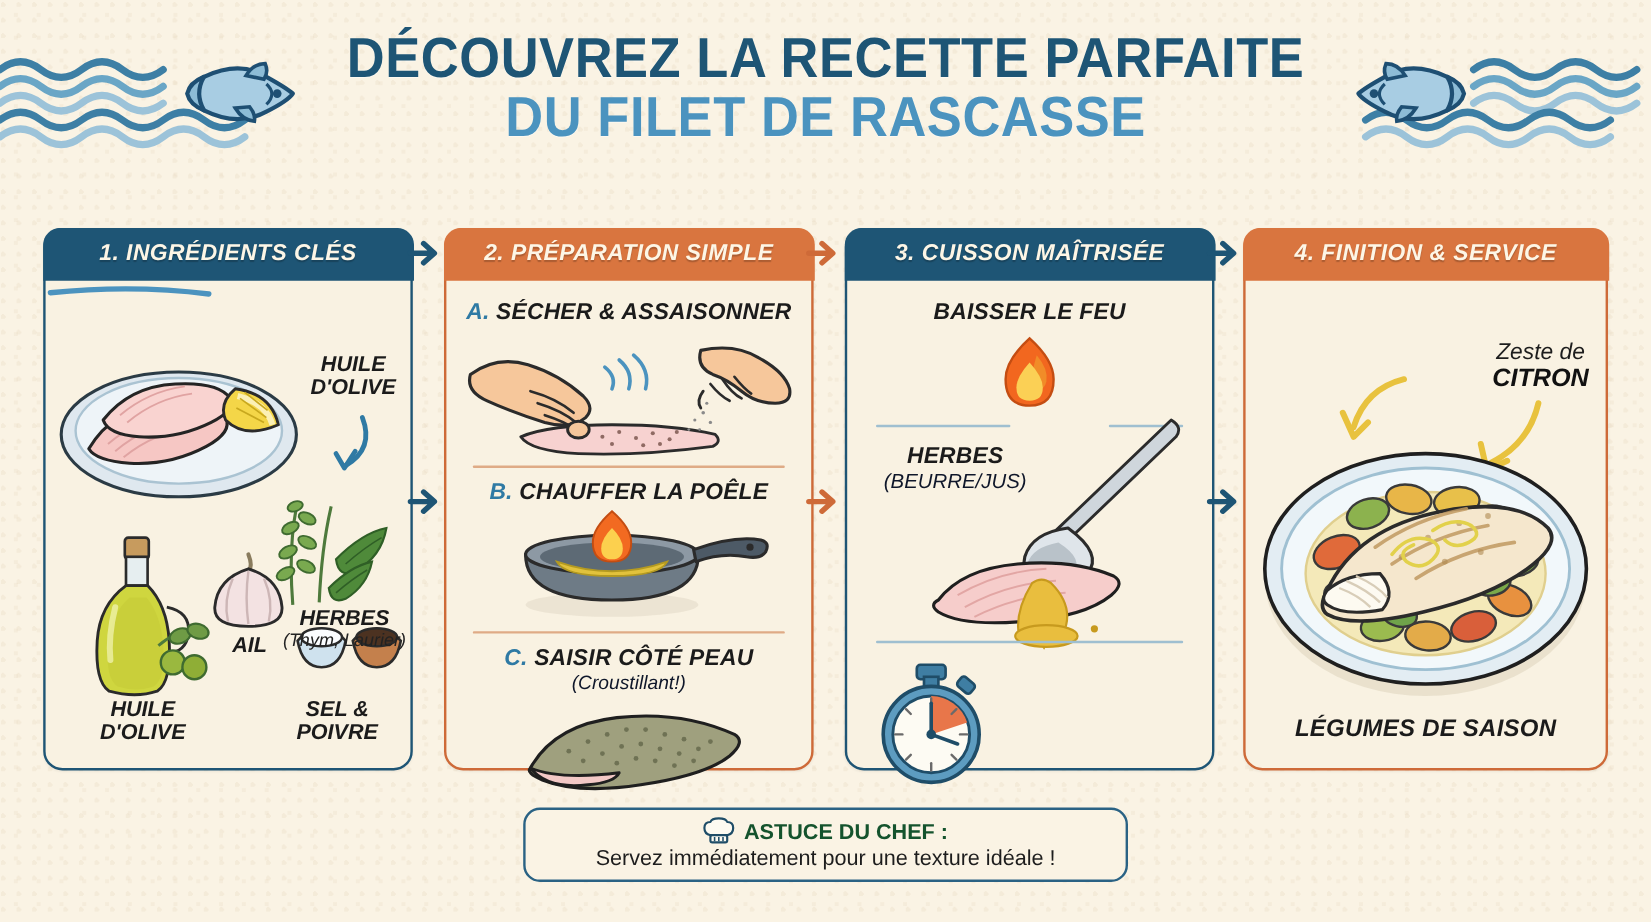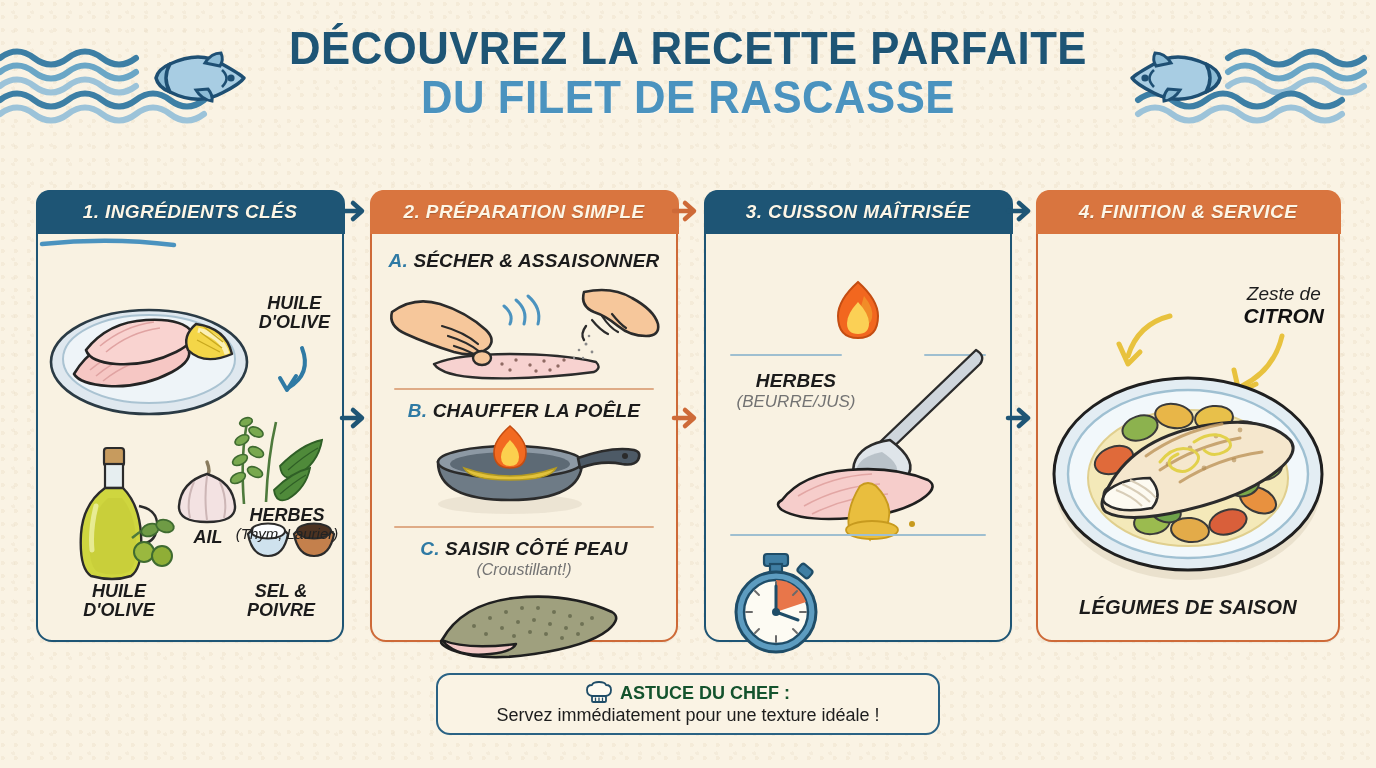--- a/index.html
+++ b/index.html
@@ -69,21 +69,21 @@
   .conn { position: absolute; z-index: 5; }
   .divider { height: 2px; background: #9fbfd0; border-radius: 2px; margin: 0 auto; }
   .divider.orange { background: #dfab86; }
 
   
   .hd {
     text-align: center; font-weight: 800; color: #1b1b1b;
     font-size: 19px; letter-spacing: .2px;
   }
   .hd .ltr { color: #2f7aa4; }
-  .sub { text-align: center; font-size: 16px; color: #737373; }
+  .sub { text-align: center; font-size: 16px; color: #0f172a; }
   .lbl { text-align: center; font-weight: 800; font-size: 18px; color: #1b1b1b; line-height: 1.08; }
   .lbl-sm { text-align: center; font-size: 15px; color: #222; }
 
   .frais {
     text-align: center; font-size: 21px; color: #1d1d1d;
     padding-top: 11px; font-weight: 400;
   }
 
   
   .tip {
@@ -431,20 +431,21 @@
           </svg>
         </div>
 
       </div>
     </div>
 
     <div class="card c3">
       <div class="card-head">3. CUISSON MAÎTRISÉE</div>
       <div class="card-body">
 
+        <div class="hd" style="padding-top:14px;">BAISSER LE FEU</div>
 
         <div style="position:absolute; left:0; right:0; top:44px; text-align:center;">
           <svg width="48" height="62" viewBox="0 0 48 62" style="margin:0 auto;">
             <path d="M24 2 q20 18 20 34 q0 22 -20 22 q-20 0 -20 -22 q0 -16 20 -34 z" fill="#f2671f" stroke="#c44d12" stroke-width="2"></path>
             <path d="M30 16 q10 12 8 22 q-2 8 -8 6 q-6 -2 -4 -12 q2 -10 4 -16 z" fill="#f18c28"></path>
             <path d="M24 22 q11 12 11 21 q0 11 -11 11 q-11 0 -11 -11 q0 -9 11 -21 z" fill="#fbd055"></path>
           </svg>
         </div>
 
         <div class="divider" style="position:absolute; left:24px; width:112px; top:118px;"></div>

